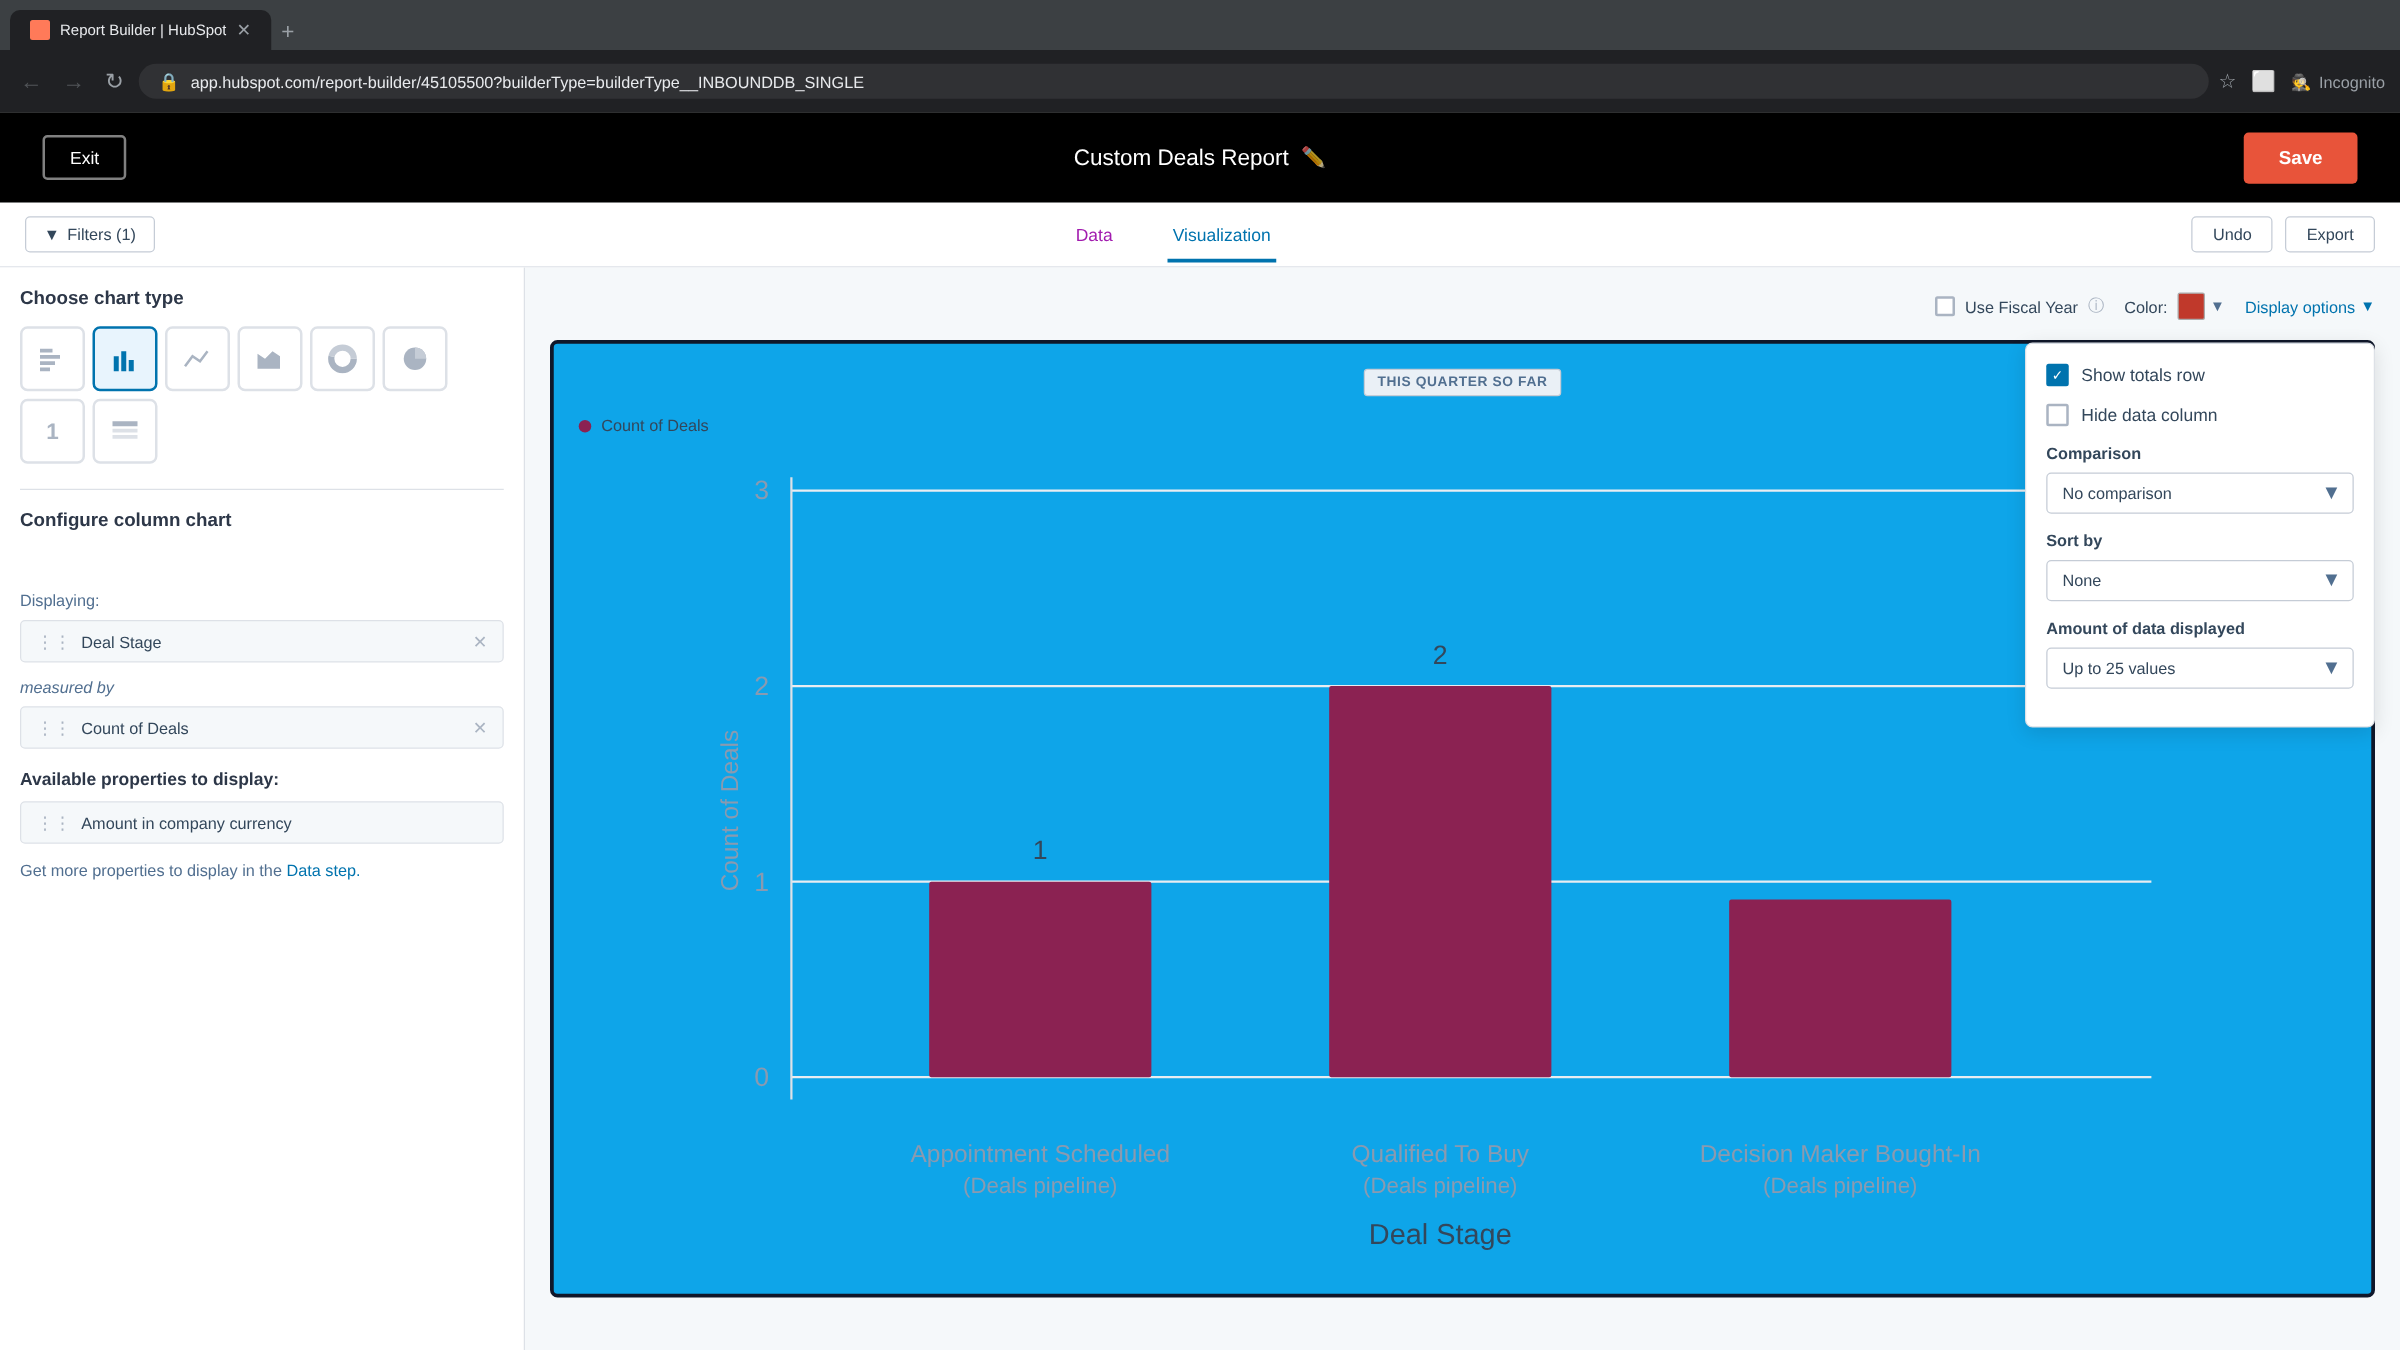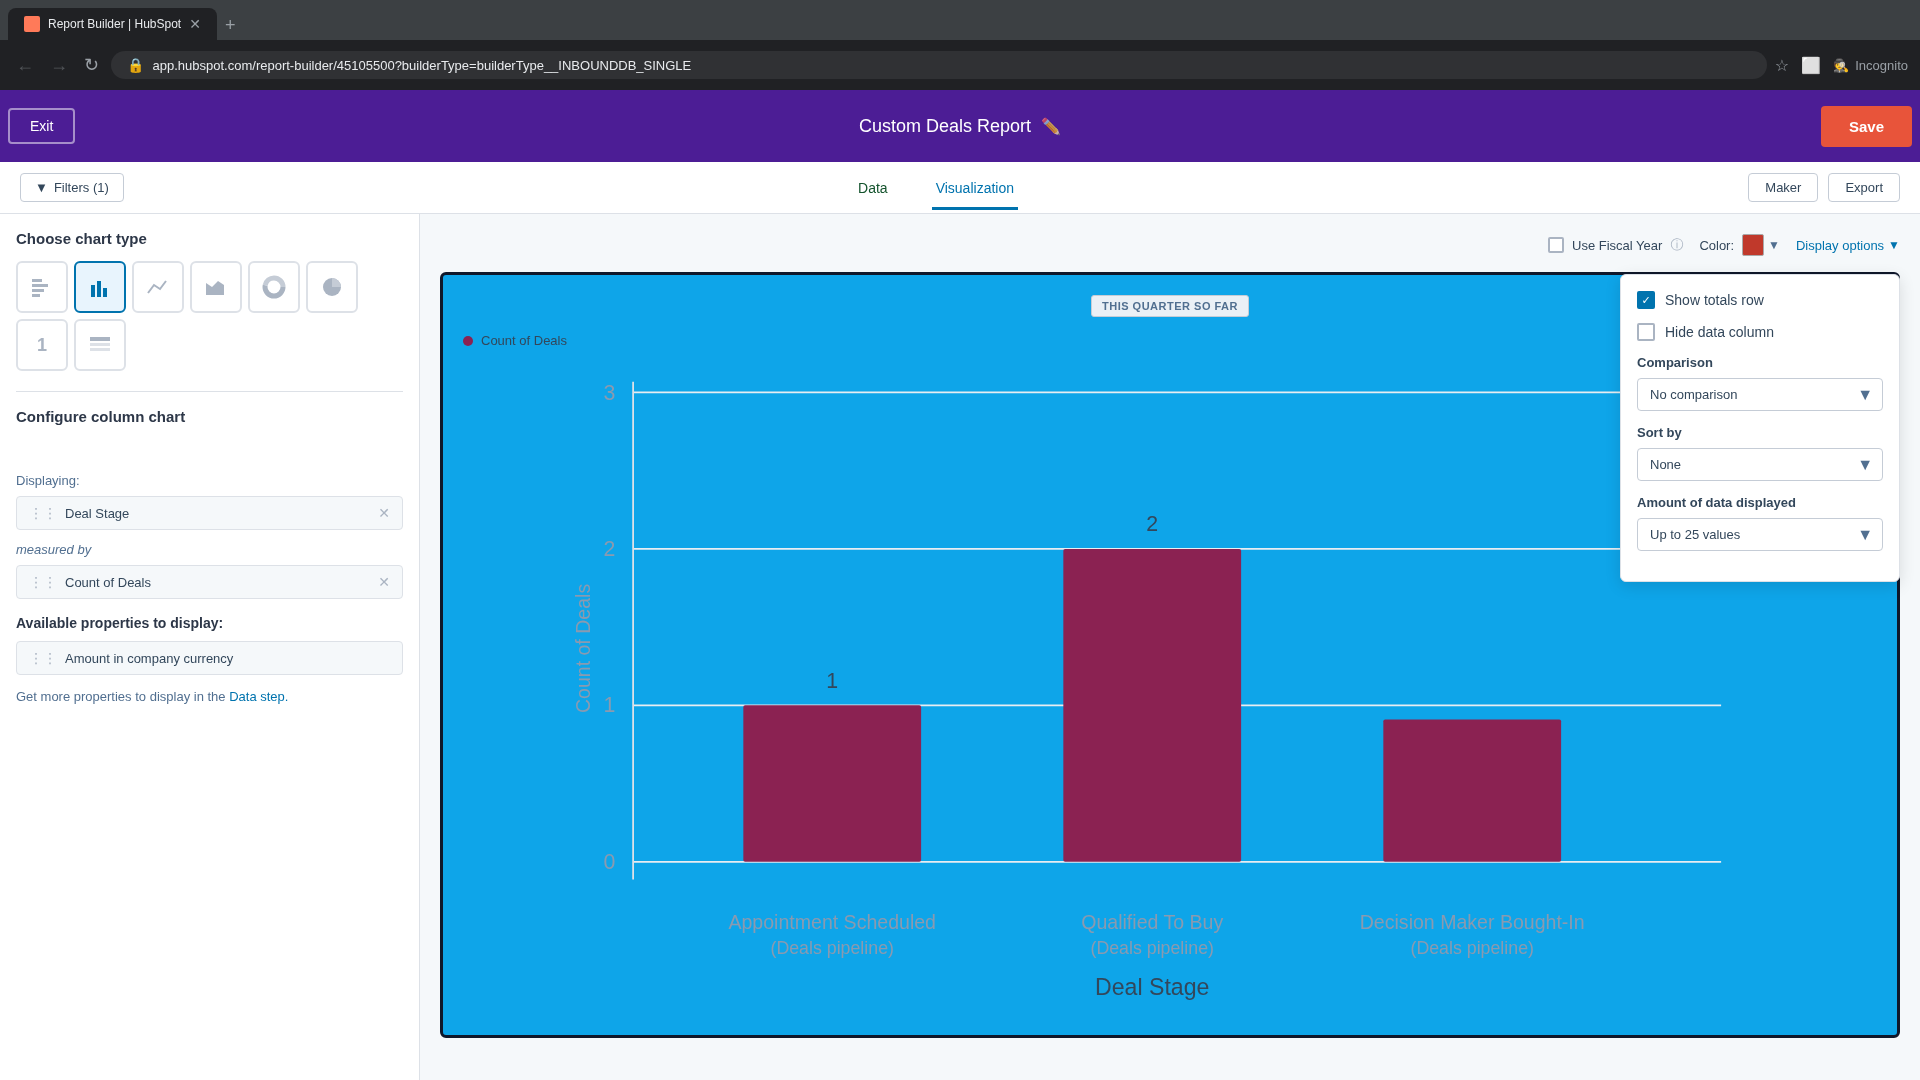--- a/index.html
+++ b/index.html
@@ -66,25 +66,25 @@
     .lock-icon { color: #9aa0a6; font-size: 14px; }
     .address-text { color: #e8eaed; font-size: 13px; }
     .nav-actions { display: flex; gap: 12px; align-items: center; color: #9aa0a6; font-size: 16px; }
     .incognito-badge {
       display: flex; align-items: center; gap: 6px;
       color: #9aa0a6; font-size: 13px;
     }
 
     
     .app-header {
-      background: #4c1d95;
+      background: #000000;
       height: 72px;
       display: flex;
       align-items: center;
-      padding: 0 8px;
+      padding: 0 34px;
       position: relative;
     }
     .exit-btn {
       background: transparent;
       color: #fff;
       border: 2px solid rgba(255,255,255,0.5);
       border-radius: 4px;
       padding: 8px 20px;
       font-size: 14px;
       font-weight: 500;
@@ -138,21 +138,21 @@
       gap: 6px;
     }
     .tabs-center {
       flex: 1;
       display: flex;
       justify-content: center;
       gap: 40px;
     }
     .tab-item {
       font-size: 14px;
-      color: #14532d;
+      color: #a21caf;
       padding: 14px 4px;
       cursor: pointer;
       position: relative;
     }
     .tab-item.active {
       color: #0073ae;
       font-weight: 500;
     }
     .tab-item.active::after {
       content: '';
@@ -462,21 +462,21 @@
 <div class="toolbar">
   <button class="filters-btn">
     <span>▼</span>
     <span>Filters (1)</span>
   </button>
   <div class="tabs-center">
     <div class="tab-item">Data</div>
     <div class="tab-item active">Visualization</div>
   </div>
   <div class="toolbar-actions">
-    <button class="undo-btn">Maker</button>
+    <button class="undo-btn">Undo</button>
     <button class="export-btn">Export</button>
   </div>
 </div>
 
 <div class="main-layout">
 
   <div class="sidebar">
     <div class="section-title">Choose chart type</div>
     <div class="chart-types-grid">
 

